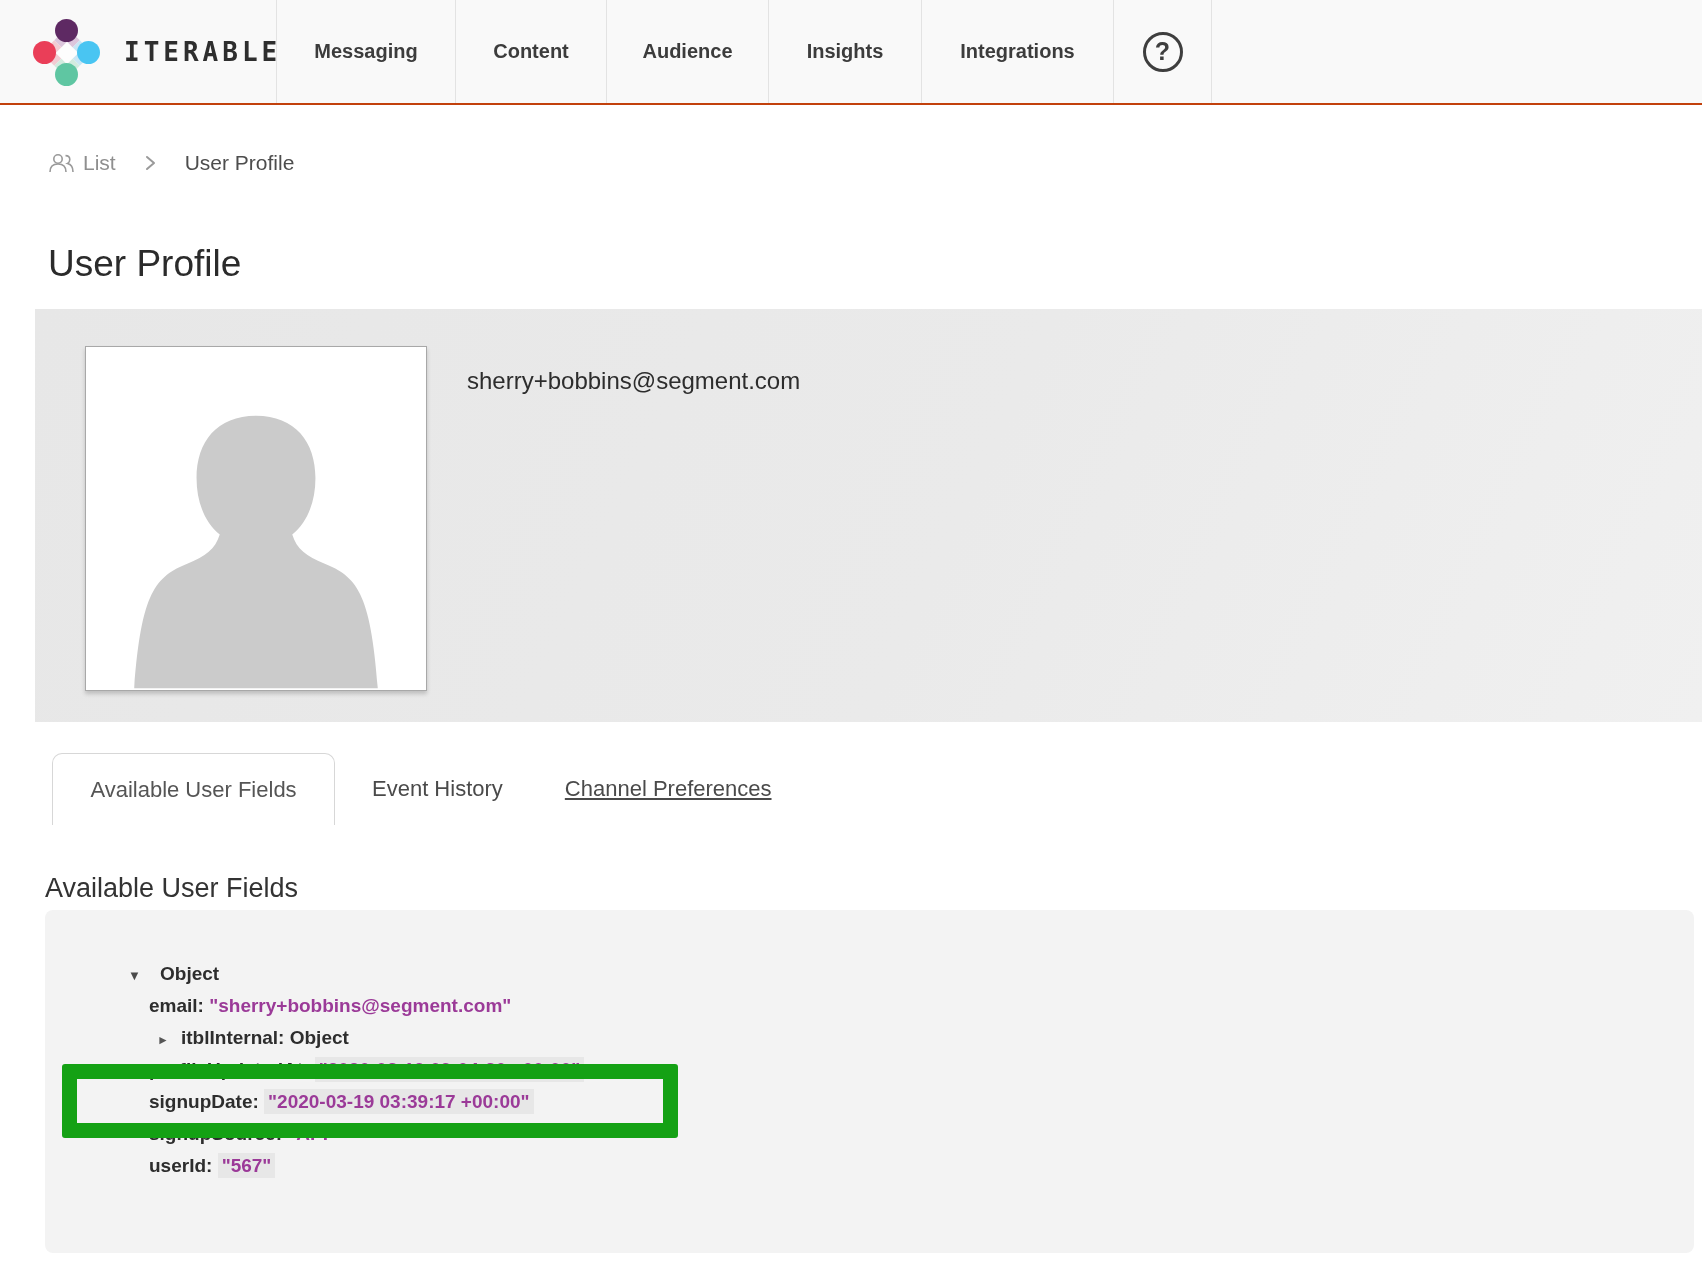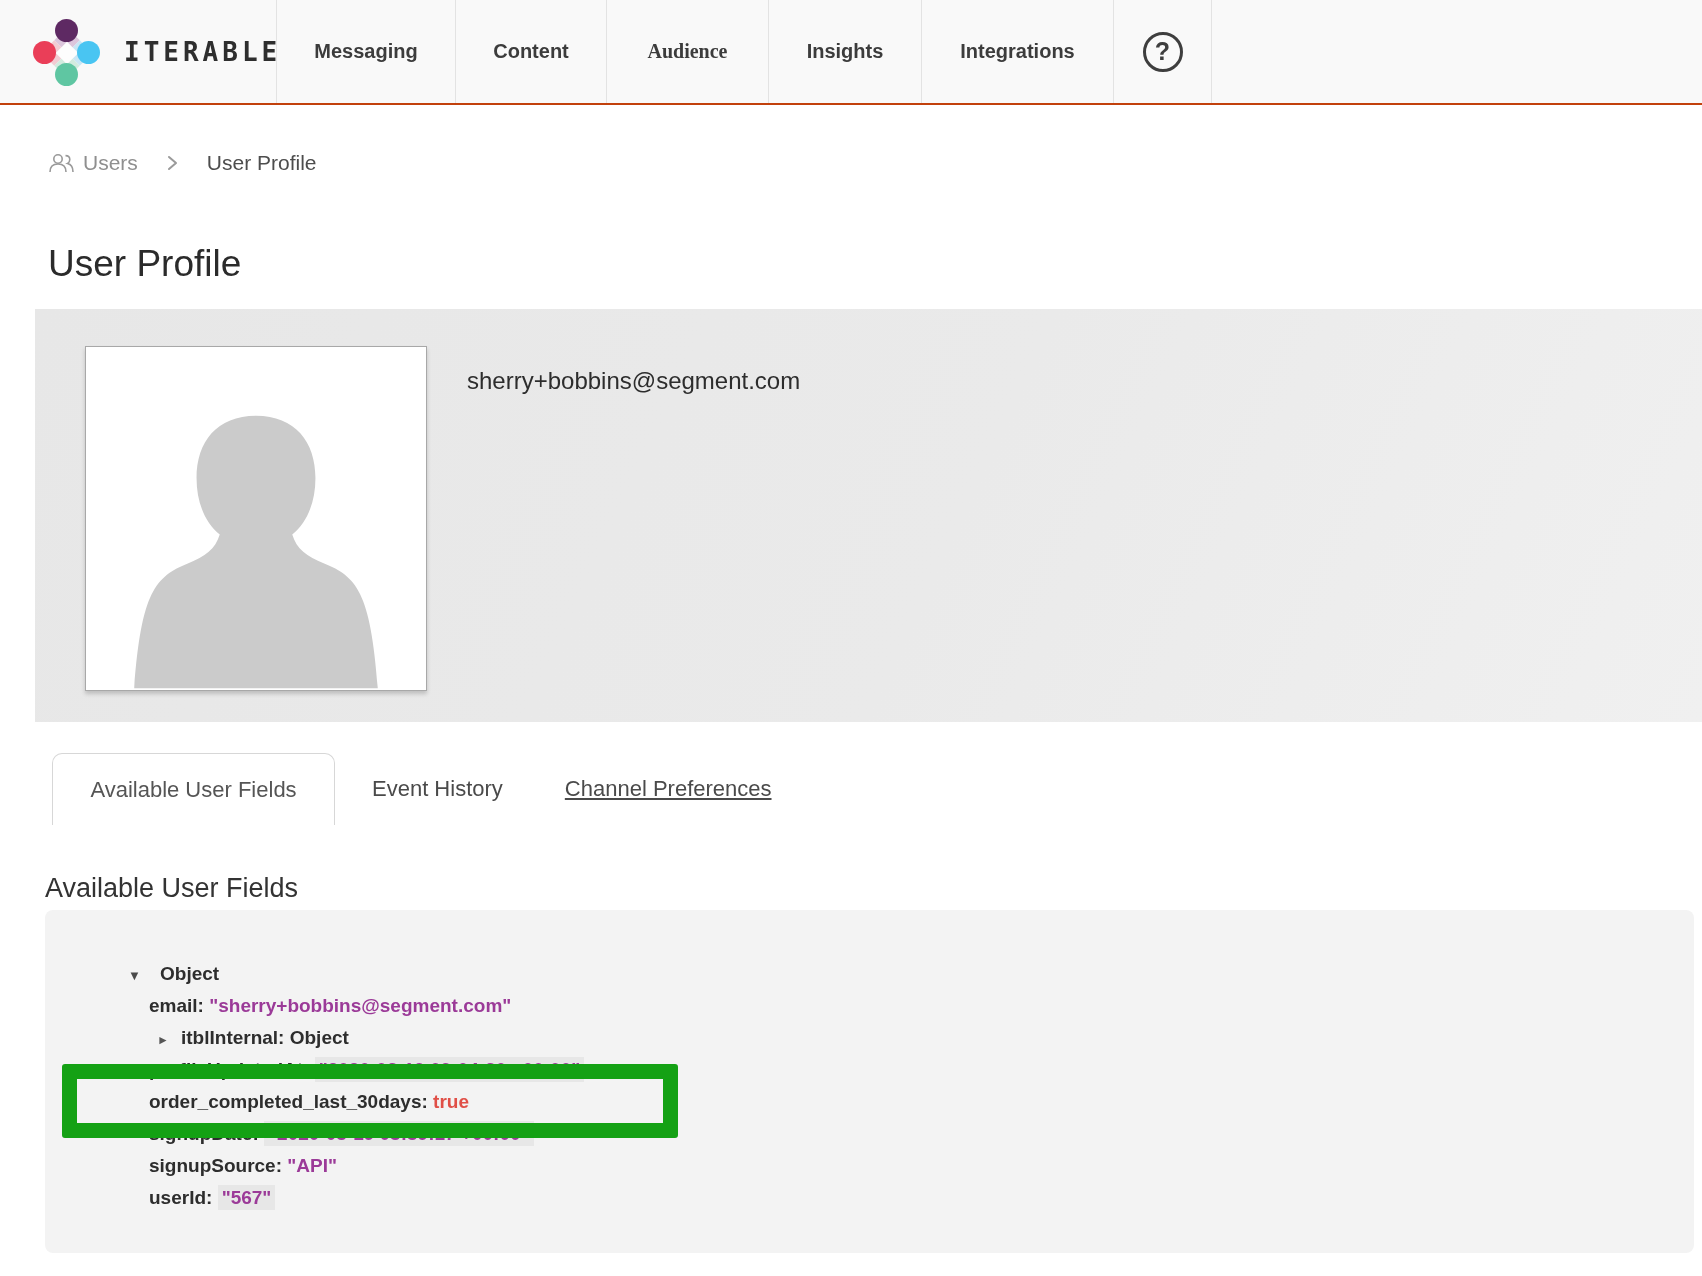--- a/index.html
+++ b/index.html
@@ -94,37 +94,37 @@
       <div class="logo-dot dot-top"></div>
       <div class="logo-dot dot-left"></div>
       <div class="logo-dot dot-right"></div>
       <div class="logo-dot dot-bottom"></div>
     </div>
     <div class="wordmark">ITERABLE</div>
   </div>
   <nav id="nav-items" style="display:flex;">
       <div class="nav-item" style="width: 179px;">Messaging</div>
       <div class="nav-item" style="width: 151px;">Content</div>
-      <div class="nav-item" style="width: 162px; font-family: Liberation Serif, serif;">Audience</div>
+      <div class="nav-item" style="width: 162px;">Audience</div>
       <div class="nav-item" style="width: 153px;">Insights</div>
       <div class="nav-item" style="width: 192px;">Integrations</div>
     </nav>
   <div class="help-cell">
     <div class="help-circle">?</div>
   </div>
 </header>
 
 <div class="breadcrumb">
   <span class="crumb-users">
     <svg width="27" height="22" viewBox="0 0 27 22">
       <circle cx="10" cy="7" r="4.2" fill="none" stroke="#9a9a9a" stroke-width="1.6"></circle>
       <path d="M2 20 c0-5.5 3.4-8 8-8 s8 2.5 8 8" fill="none" stroke="#9a9a9a" stroke-width="1.6"></path>
       <path d="M17.5 3.6 c2.6 0 4.3 1.8 4.3 4 0 1.8-.9 3.3-2.2 3.9 3.5.8 5.4 3.1 5.4 8.5" fill="none" stroke="#9a9a9a" stroke-width="1.6"></path>
     </svg>
-    <span>Users</span>
+    <span>List</span>
   </span>
   <span class="crumb-sep">
     <svg width="13" height="20" viewBox="0 0 13 20">
         <polyline points="3,4 10,10 3,16" fill="none" stroke="#9a9a9a" stroke-width="2" stroke-linecap="round" stroke-linejoin="round"></polyline>
       </svg>
   </span>
   <span class="crumb-current">User Profile</span>
 </div>
 
 <h1 class="page-title">User Profile</h1>
@@ -145,19 +145,18 @@
   </div>
 
 <h2 class="section-heading">Available User Fields</h2>
 
 <div class="fields-panel">
   <div id="tree">
       <div class="trow root"><span class="arrow">▼</span><span class="tkey">Object</span></div>
       <div class="trow leaf"><span class="tkey">email: </span><span class="tval-string">"sherry+bobbins@segment.com"</span></div>
       <div class="trow branch"><span class="arrow">►</span><span class="tkey">itblInternal: </span><span class="tval-obj">Object</span></div>
       <div class="trow leaf"><span class="tkey">profileUpdatedAt: </span><span class="tval-string hl">"2020-03-19 09:04:30 +00:00"</span></div>
-      <div class="trow leaf"><span class="tkey">order_completed_last_30days: </span><span class="tval-bool">true</span></div>
       <div class="trow leaf"><span class="tkey">signupDate: </span><span class="tval-string hl">"2020-03-19 03:39:17 +00:00"</span></div>
       <div class="trow leaf"><span class="tkey">signupSource: </span><span class="tval-string">"API"</span></div>
       <div class="trow leaf"><span class="tkey">userId: </span><span class="tval-string hl">"567"</span></div>
     </div>
   <div class="green-box" style="border-color: rgb(20, 161, 20);"></div>
 </div>
 
 </body></html>

